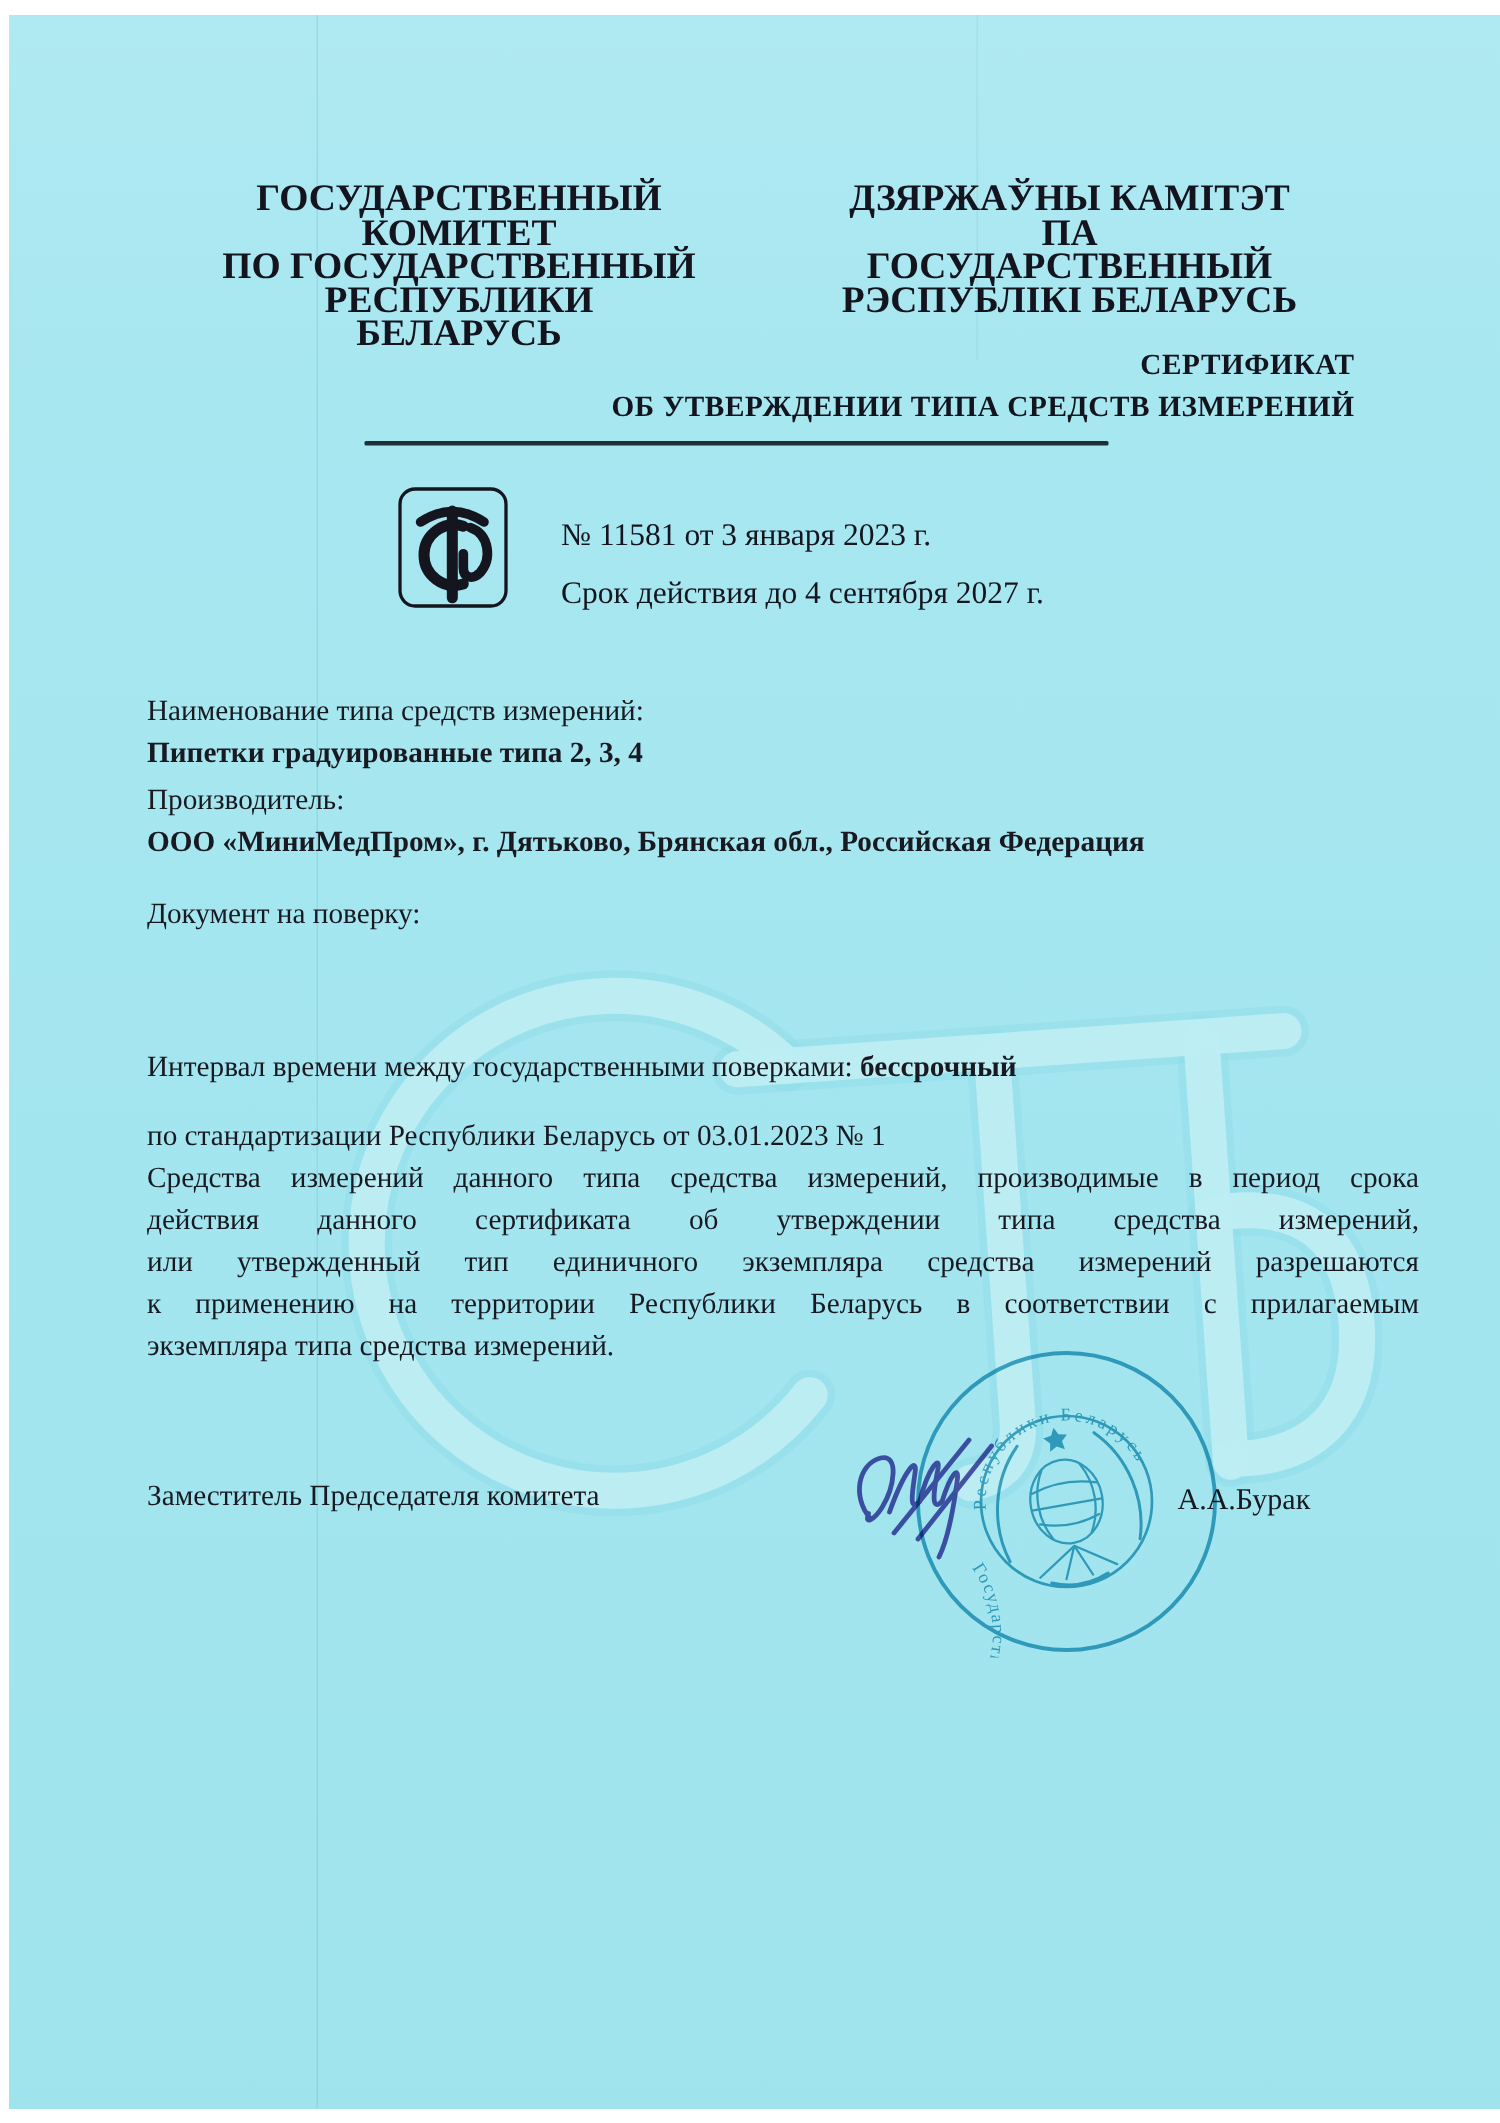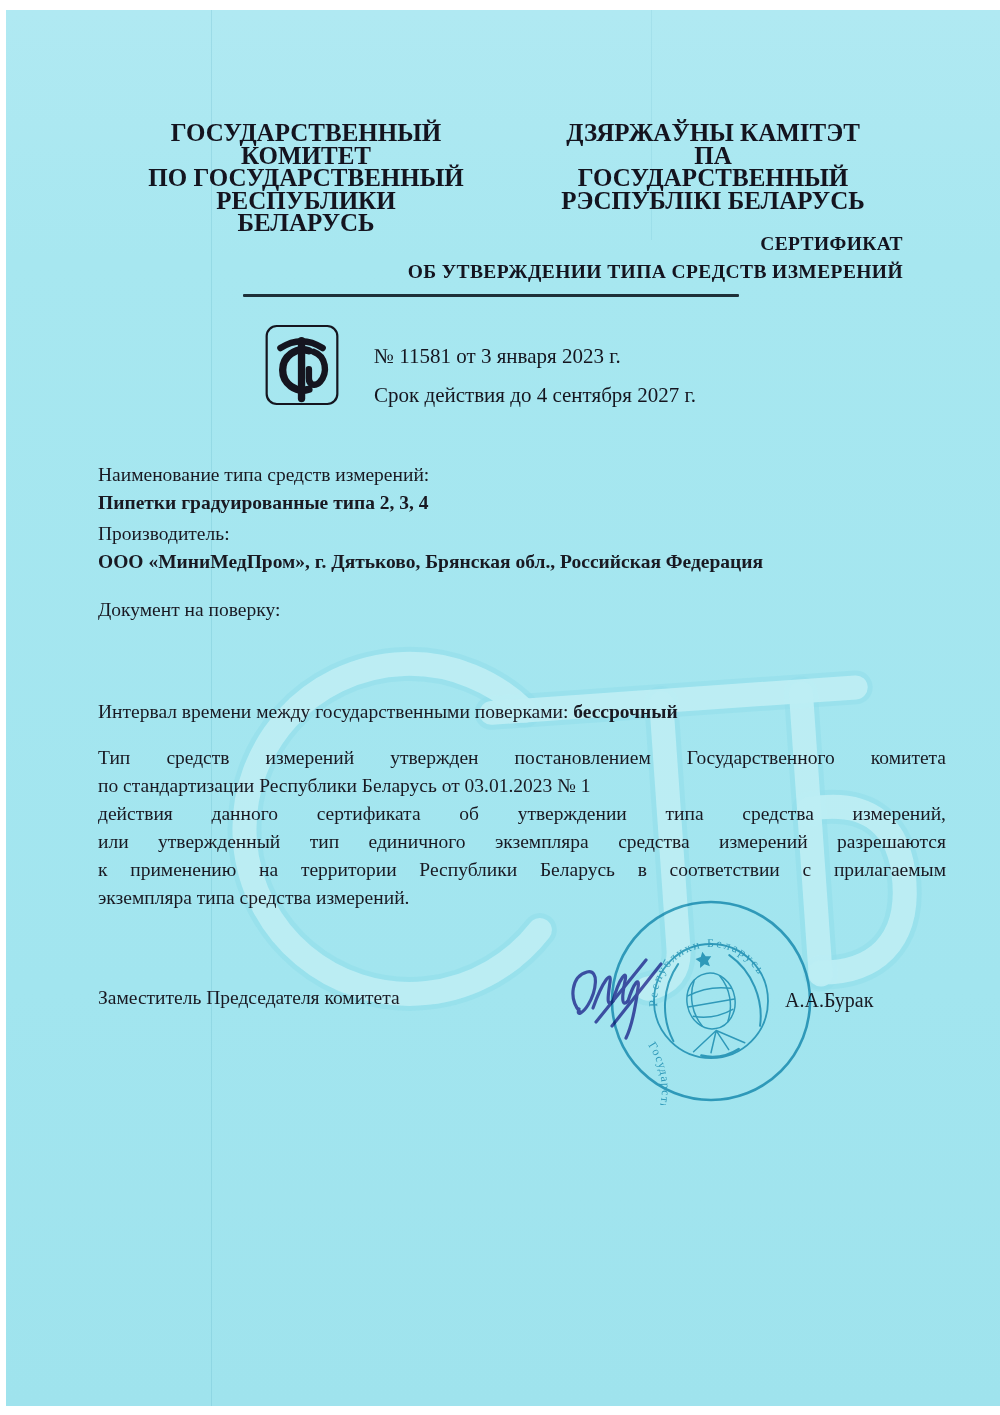--- a/index.html
+++ b/index.html
@@ -131,22 +131,22 @@
 
     <div class="block b-f3">
       <div>Документ на поверку:</div>
     </div>
 
     <div class="block b-int">
       <span>Интервал времени между государственными поверками: </span><span class="bold">бессрочный</span>
     </div>
 
     <div class="block b-par">
-      <div class="jline">Тип средств измерений утвержден постановлением Государственного комитета</div>
       <div>по стандартизации Республики Беларусь от 03.01.2023 № 1</div>
+      <div class="jline">Средства измерений данного типа средства измерений, производимые в период срока</div>
       <div class="jline">действия данного сертификата об утверждении типа средства измерений,</div>
       <div class="jline">или утвержденный тип единичного экземпляра средства измерений разрешаются</div>
       <div class="jline">к применению на территории Республики Беларусь в соответствии с прилагаемым</div>
       <div>экземпляра типа средства измерений.</div>
     </div>
 
     <div class="sig-title">Заместитель Председателя комитета</div>
     <div class="sig-name">А.А.Бурак</div>
   </div>
 

